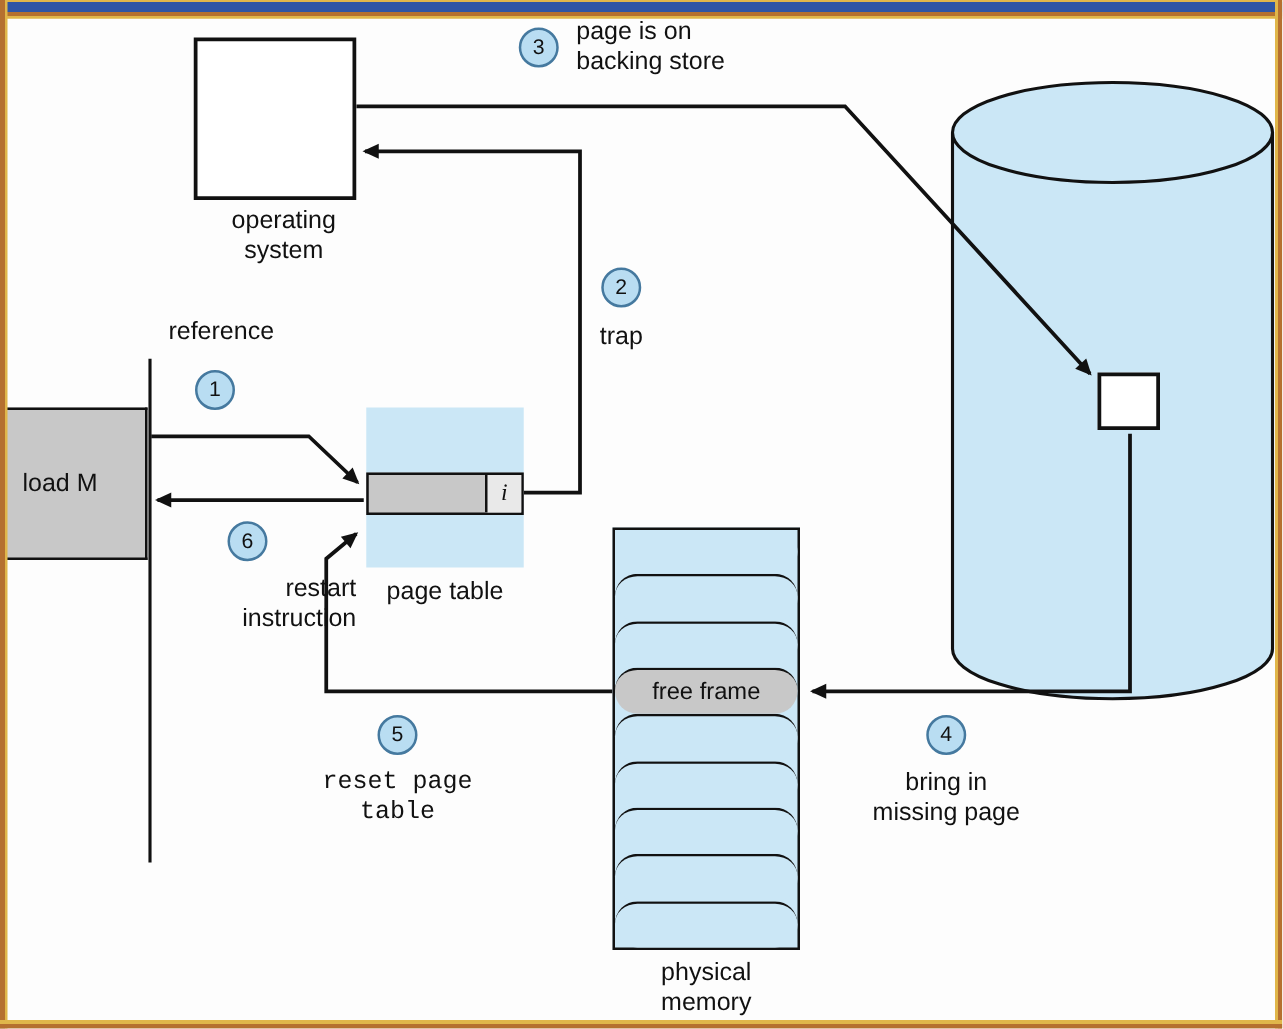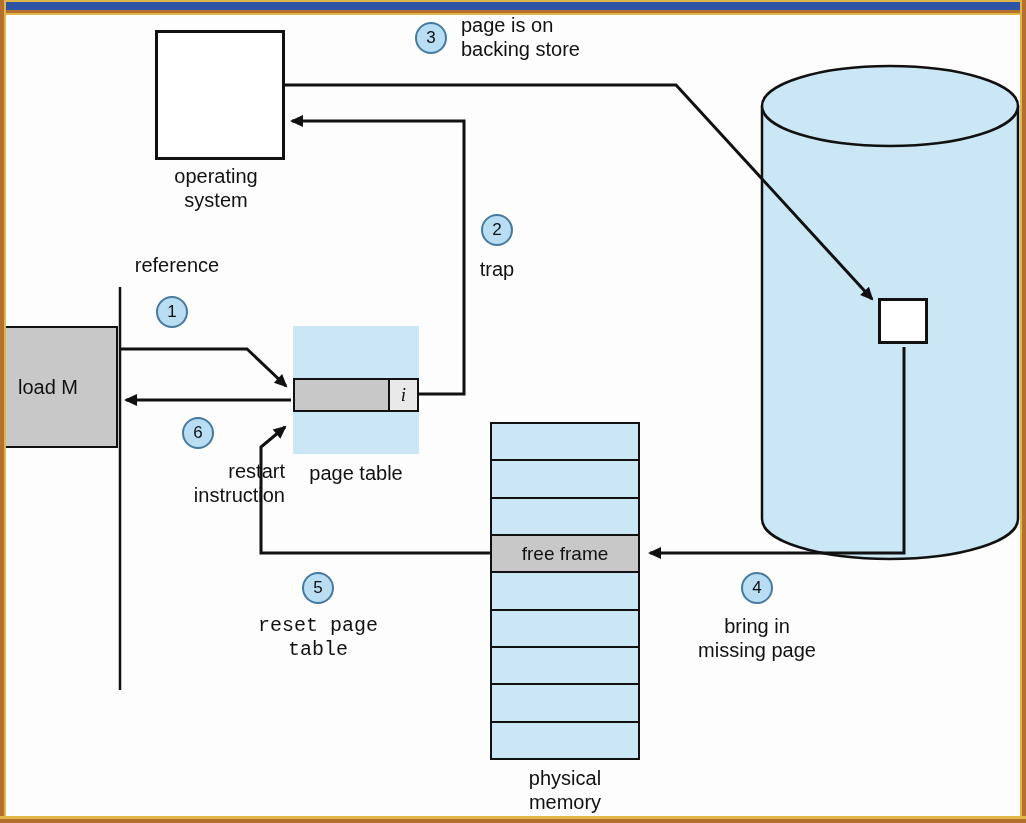--- a/index.html
+++ b/index.html
@@ -35,21 +35,21 @@
     position:absolute; top:0; right:0; height:100%; width:29px;
     border-left:2.5px solid #111; background:#e9e9e9;
     display:flex; align-items:center; justify-content:center;
     font-family:"Liberation Serif", serif; font-style:italic; font-size:19px;
   }
   #phys-mem {
     left:490px; top:422px; width:150px; height:338px;
     border:2px solid #111; background:var(--light-blue,#cbe7f6);
     display:flex; flex-direction:column;
   }
-  .pm-row { flex:1; border-top:2px solid #111; background:var(--light-blue,#cbe7f6); }
+  .pm-row { flex:1; border-top:2px solid #111; background:var(--light-blue,#cbe7f6);border-radius:18px; }
   .pm-row:first-child { border-top:none; }
   .pm-row.free {
     background:var(--gray,#c8c8c8);
     display:flex; align-items:center; justify-content:center; font-size:19px;
   }
   #disk-square { left:878px; top:298px; width:50px; height:46px; background:#fff; border:3px solid #111; }
   .frame { position:absolute; z-index:5; }
   #frame-top { left:0; top:0; width:100%; height:15px;
     background:linear-gradient(to bottom,
       var(--frame-gold,#e0b64a) 0 2px,
@@ -81,21 +81,21 @@
       <polyline points="121,349 247,349 286,386" marker-end="url(#arrow)"></polyline>
       <polyline points="291,400 126,400" marker-end="url(#arrow)"></polyline>
       <polyline points="419,394 464,394 464,121 292,121" marker-end="url(#arrow)"></polyline>
       <polyline points="285,85 676,85 872,299" marker-end="url(#arrow)"></polyline>
       <polyline points="904,347 904,553 650,553" marker-end="url(#arrow)"></polyline>
       <polyline points="490,553 261,553 261,447 285,427" marker-end="url(#arrow)"></polyline>
     </g>
   </svg>
 
   <div class="box" id="os-box"></div>
-  <div class="lbl center" style="left:136px; top:164px; width:160px;">operating
+  <div class="lbl center" style="left:147px; top:164px; width:160px;">operating
 system</div>
 
   <div class="box" id="load-m">
     <span>load M</span>
   </div>
 
   <div class="box" id="page-table">
     <div id="pt-row">
       <div id="pt-i">i</div>
     </div>

